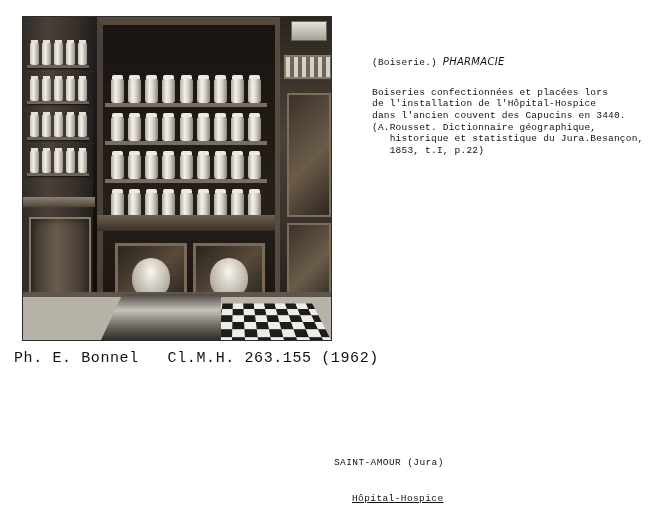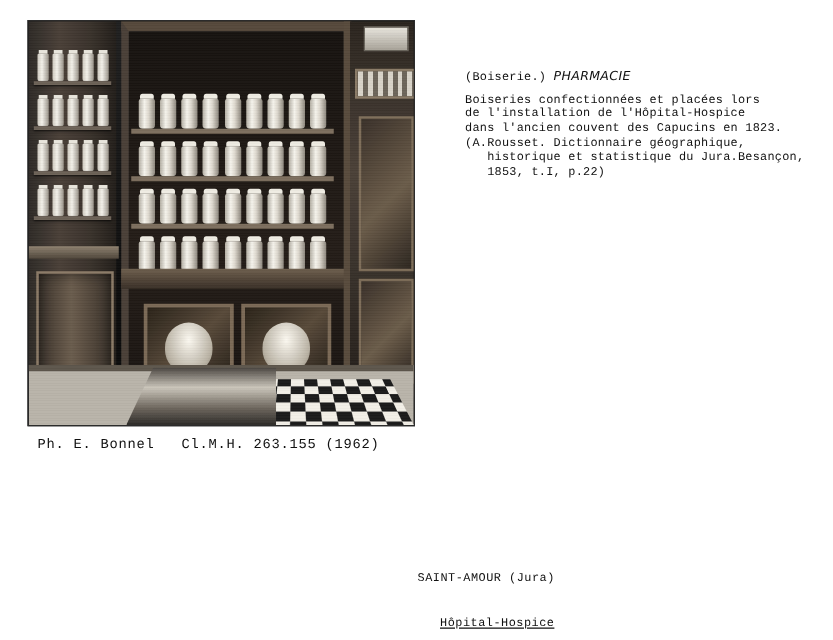--- a/index.html
+++ b/index.html
@@ -173,34 +173,34 @@
     left: 372px;
     top: 33px;
     width: 290px;
     font-size: 9.5px;
     line-height: 11.6px;
     letter-spacing: 0.2px;
     white-space: pre-wrap;
   }
   .caption-top .headline {
     display: block;
-    margin-bottom: 6px;
+    margin-bottom: 18px;
   }
   .caption-top .handwritten {
     font-family: "DejaVu Sans", sans-serif;
     font-style: italic;
     font-size: 10px;
     letter-spacing: 0.3px;
   }
 
   .credit {
     position: absolute;
-    left: 30px;
+    left: 14px;
     top: 350px;
-    font-size: 11px;
+    font-size: 15px;
     letter-spacing: 0.6px;
     white-space: pre;
   }
 
   .site-block {
     position: absolute;
     left: 334px;
     top: 433px;
     font-size: 9.5px;
     line-height: 12px;
@@ -320,21 +320,21 @@
     </div>
 
     <div class="corner-tag"></div>
     <div class="grain"></div>
   </div>
 </div>
 
 <div class="caption-top">
   <span class="headline"><span>(Boiserie.)</span> <span class="handwritten">PHARMACIE</span></span><span>Boiseries confectionnées et placées lors
 de l'installation de l'Hôpital-Hospice
-dans l'ancien couvent des Capucins en 1823.
+dans l'ancien couvent des Capucins en 3440.
 (A.Rousset. Dictionnaire géographique,
    historique et statistique du Jura.Besançon,
    1853, t.I, p.22)</span>
 </div>
 
 <div class="credit">Ph. E. Bonnel   Cl.M.H. 263.155 (1962)</div>
 
 <div class="site-block">
   <div class="l1">SAINT-AMOUR (Jura)</div>
   <div class="l2">Hôpital-Hospice</div>

